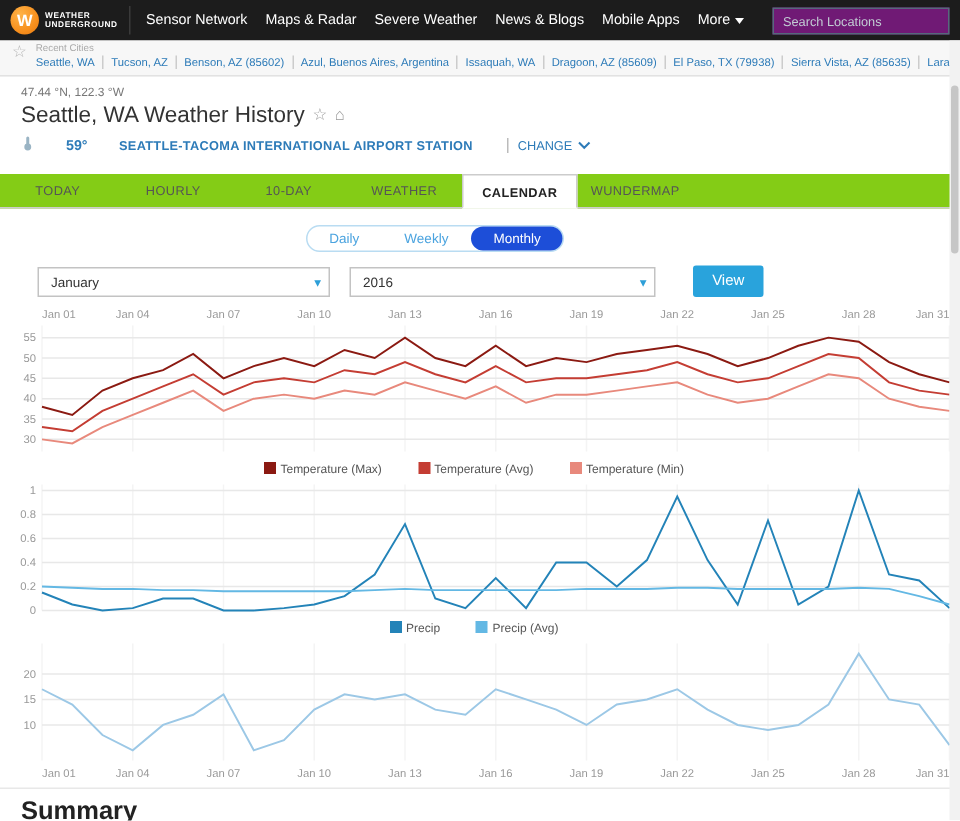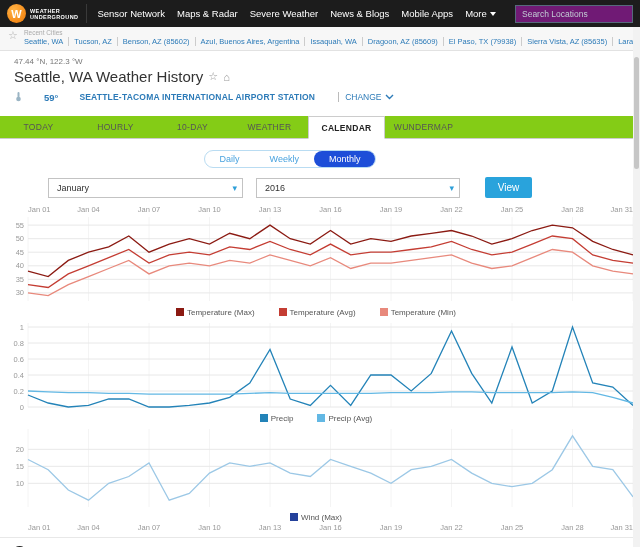--- a/index.html
+++ b/index.html
@@ -43,21 +43,21 @@
   .tab.active{border:1px solid #ccc;border-bottom:1px solid #fff;margin-bottom:-1px;font-weight:bold;color:#222;background:#fff}
   .tab-filler{flex:1}
 
   
   .toggle-row{display:flex;justify-content:center;padding-right:60px;margin-top:11px}
   .toggle{display:inline-flex;border:1px solid #b9dcf2;border-radius:11px;background:#fff}
   .seg{padding:3px 15px;font-size:9px;color:#4aa3df;cursor:pointer;border-radius:11px}
   .seg.active{background:#1d4ed8;color:#fff;font-weight:normal}
 
   
-  .controls{display:flex;align-items:center;gap:13px;padding-left:48px;margin-top:9px}
+  .controls{display:flex;align-items:center;gap:13px;padding-left:25px;margin-top:9px}
   .select{position:relative;border:1px solid #c3c3c3;background:#fff;height:20px;display:flex;align-items:center;padding:0 18px 0 8px;font-size:9px;color:#333;cursor:pointer}
   .select .caret{position:absolute;right:5px;color:#2d9fd8;font-size:9px}
   .month{width:195px}
   .year{width:204px}
   .view-btn{width:47px;height:21px;background:#29a3dc;color:#fff;border:none;font-size:10px;margin-left:12px;cursor:pointer;border-radius:2px}
 
   
   .charts{margin-top:5px}
   svg.chart{display:block}
   svg text{fill:#999;font-size:7.5px;font-family:"Liberation Sans",sans-serif}
@@ -265,23 +265,20 @@
       <line x1="572.5" y1="5" x2="572.5" y2="83" stroke="#f4f4f4"></line>
       <line x1="633.0" y1="5" x2="633.0" y2="83" stroke="#f4f4f4"></line>
       <line x1="28" y1="59.3" x2="633" y2="59.3" stroke="#e8e8e8"></line>
       <text x="24" y="61.8" text-anchor="end">10</text>
       <line x1="28" y1="42.3" x2="633" y2="42.3" stroke="#e8e8e8"></line>
       <text x="24" y="44.8" text-anchor="end">15</text>
       <line x1="28" y1="25.3" x2="633" y2="25.3" stroke="#e8e8e8"></line>
       <text x="24" y="27.8" text-anchor="end">20</text>
       <polyline points="28.0,35.5 48.2,45.7 68.3,66.0 88.5,76.2 108.7,59.3 128.8,52.5 149.0,38.9 169.2,76.2 189.3,69.4 209.5,49.1 229.7,38.9 249.8,42.3 270.0,38.9 290.2,49.1 310.3,52.5 330.5,35.5 350.7,42.3 370.8,49.1 391.0,59.3 411.2,45.7 431.3,42.3 451.5,35.5 471.7,49.1 491.8,59.3 512.0,62.7 532.2,59.3 552.3,45.7 572.5,11.8 592.7,42.3 612.8,45.7 633.0,72.8" fill="none" stroke="#9cc8e6" stroke-width="1.3"></polyline>
     </svg>
-  <div class="legend">
-      <span class="leg-item"><span class="leg-swatch" style="background:#24419b"></span>Wind (Max)</span>
-    </div>
   <div class="xlabels">
       <span style="left:28.0px;transform:translateX(0)">Jan 01</span>
       <span style="left:88.5px;transform:translateX(-50%)">Jan 04</span>
       <span style="left:149.0px;transform:translateX(-50%)">Jan 07</span>
       <span style="left:209.5px;transform:translateX(-50%)">Jan 10</span>
       <span style="left:270.0px;transform:translateX(-50%)">Jan 13</span>
       <span style="left:330.5px;transform:translateX(-50%)">Jan 16</span>
       <span style="left:391.0px;transform:translateX(-50%)">Jan 19</span>
       <span style="left:451.5px;transform:translateX(-50%)">Jan 22</span>
       <span style="left:512.0px;transform:translateX(-50%)">Jan 25</span>

